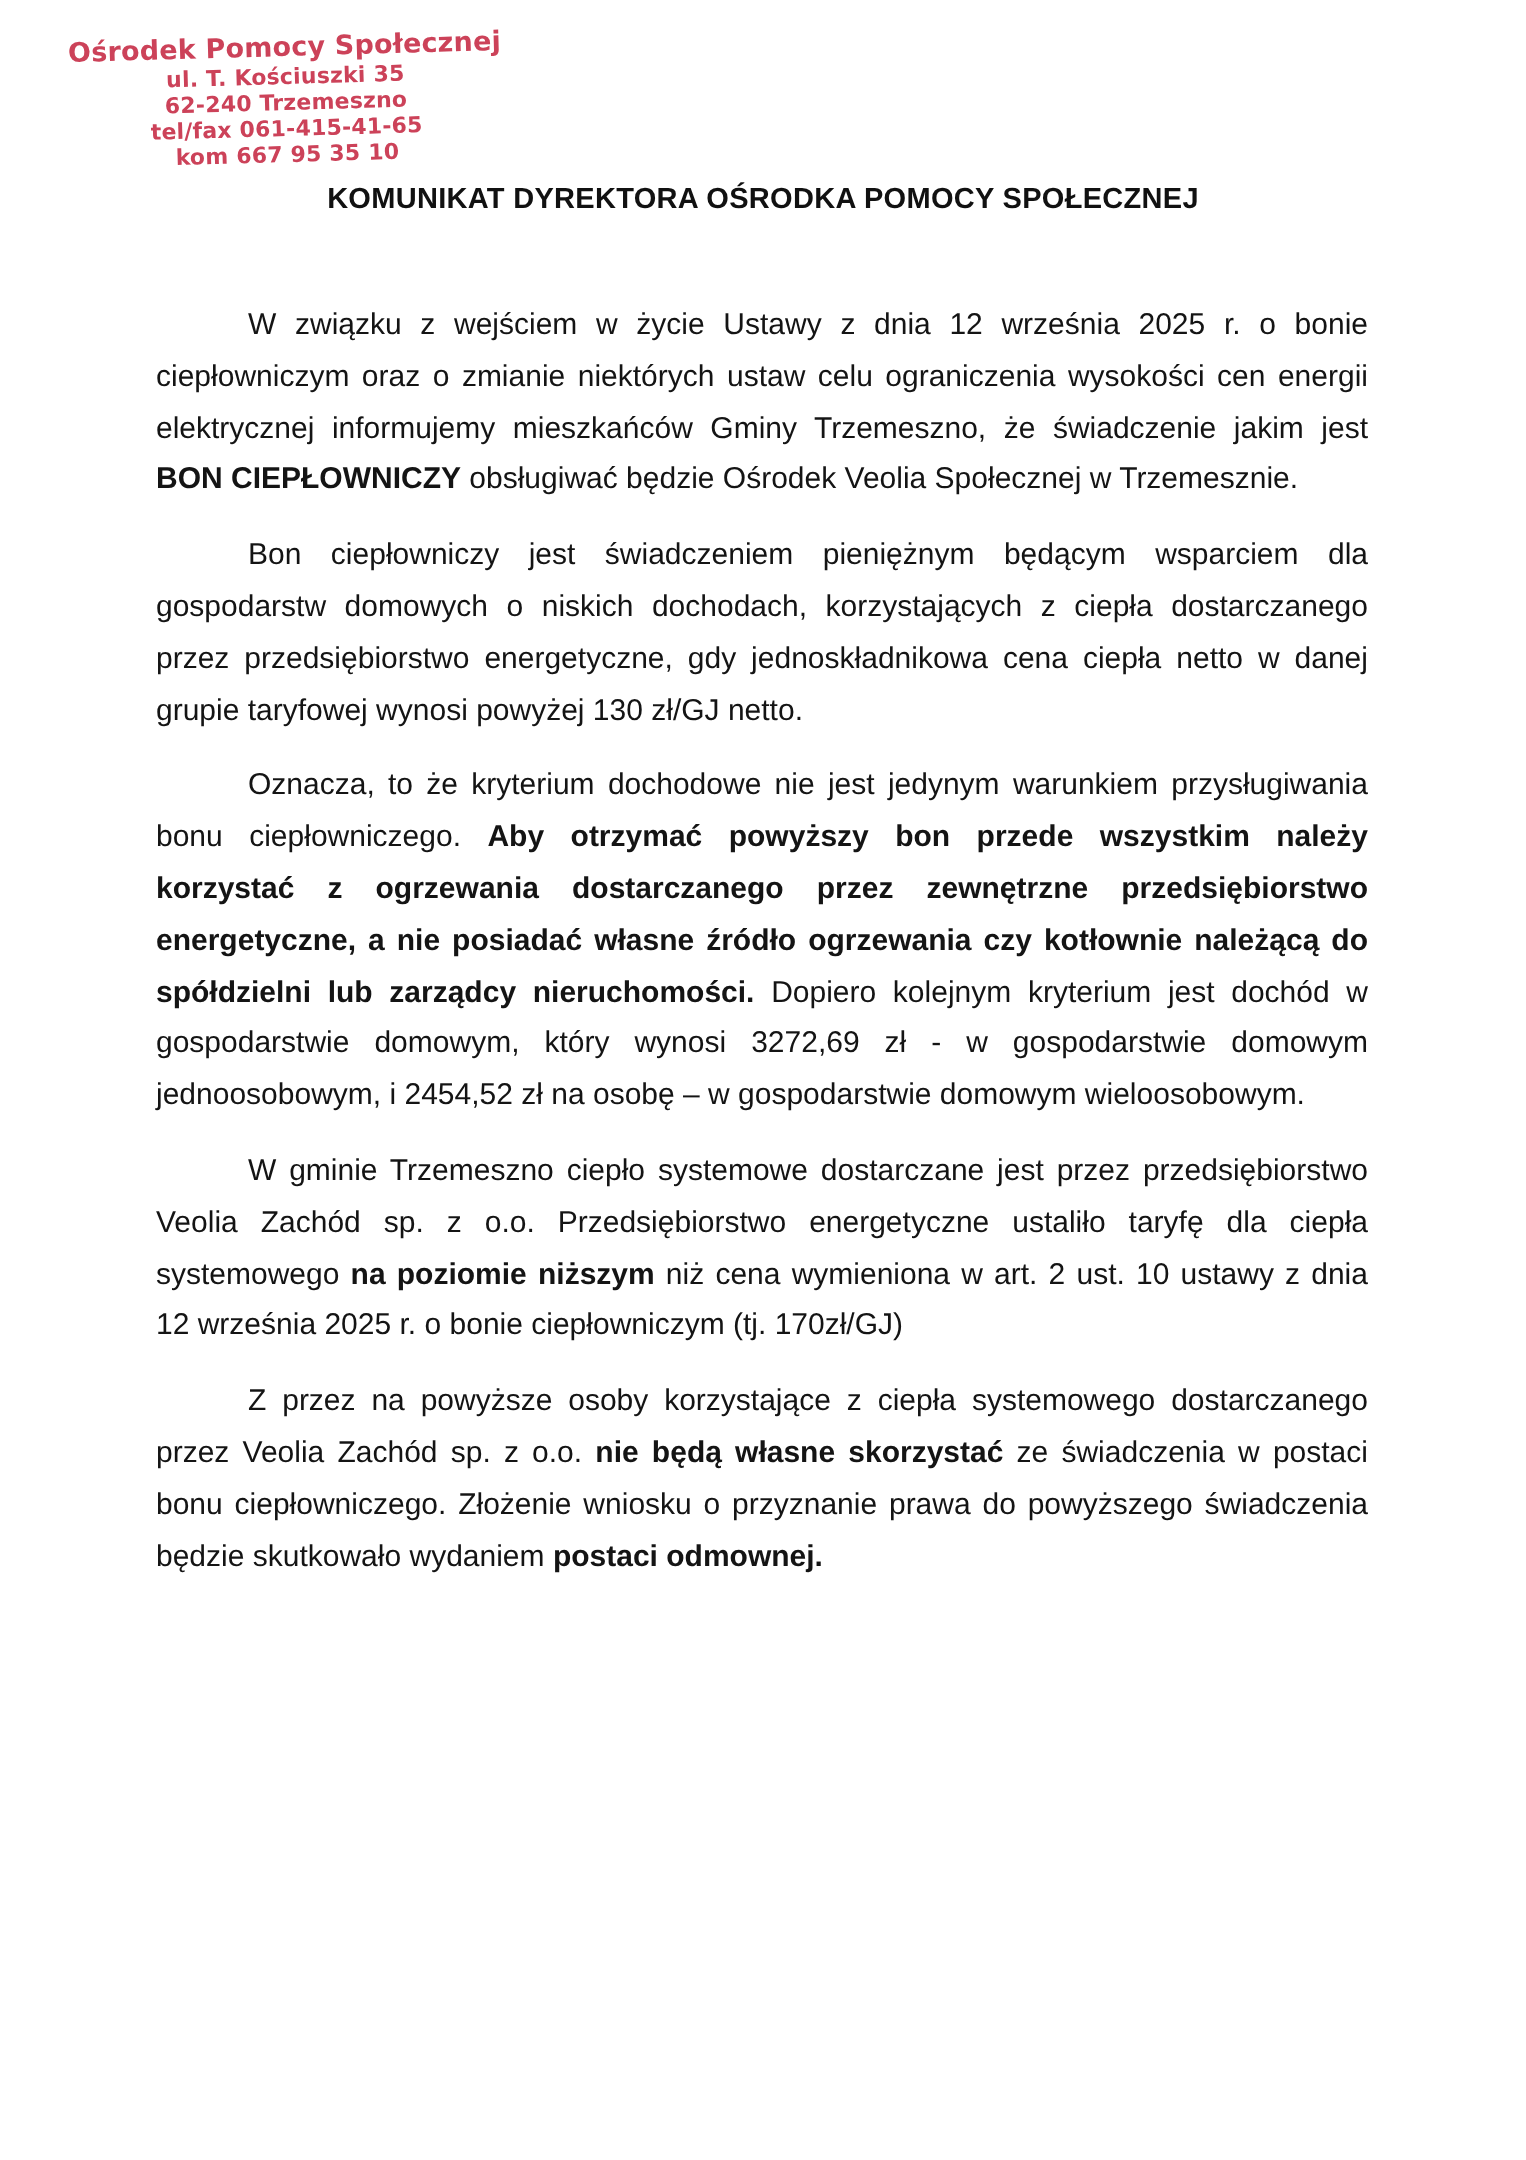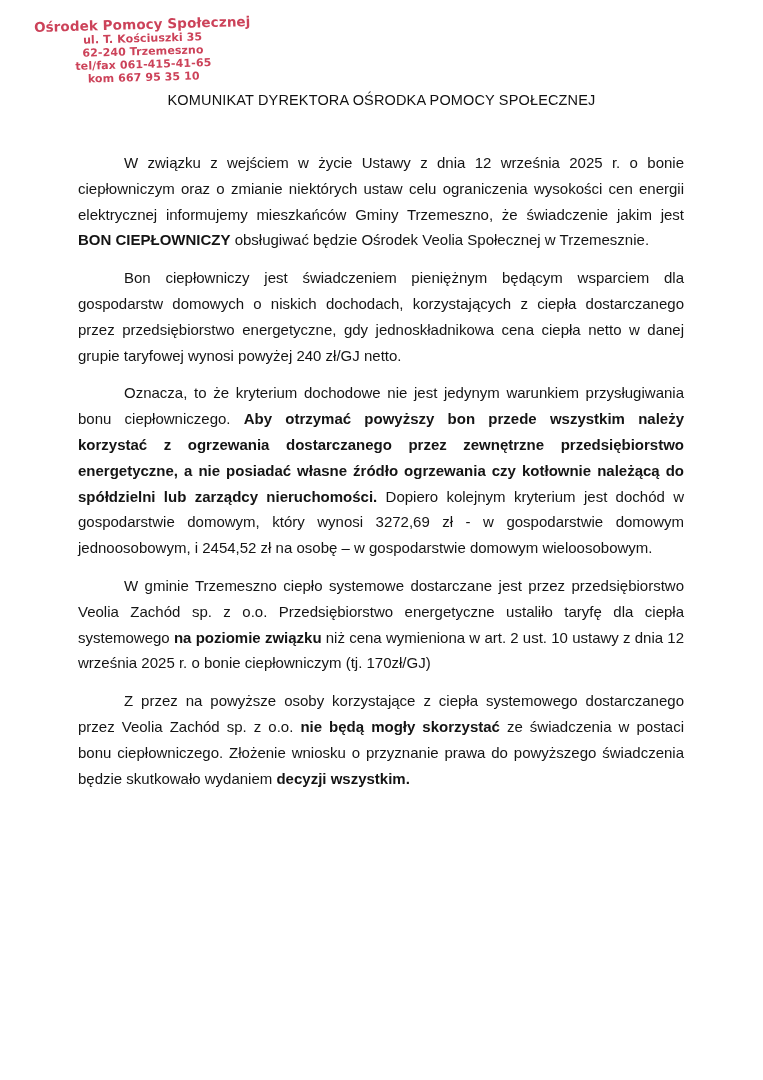--- a/index.html
+++ b/index.html
@@ -47,21 +47,21 @@
   }
 
   
   .doc-title {
     position: absolute;
     left: 0;
     right: 0;
     top: 92px;
     text-align: center;
     font-size: 14.5px;
-    font-weight: normal;
+    font-weight: bold;
     letter-spacing: 0.15px;
     color: #111111;
   }
 
   
   .body-area {
     position: absolute;
     left: 78px;
     top: 150px;
     width: 606px;
@@ -97,24 +97,24 @@
     <div class="stamp-line">ul. T. Kościuszki 35</div>
     <div class="stamp-line">62-240 Trzemeszno</div>
     <div class="stamp-line">tel/fax 061-415-41-65</div>
     <div class="stamp-line">kom  667 95 35 10</div>
   </div>
 
   <div class="doc-title">KOMUNIKAT DYREKTORA OŚRODKA POMOCY SPOŁECZNEJ</div>
 
   <div class="body-area">
     <p class="para"><span>W związku z wejściem w życie Ustawy z dnia 12 września 2025 r. o bonie ciepłowniczym oraz o zmianie niektórych ustaw celu ograniczenia wysokości cen energii elektrycznej informujemy mieszkańców Gminy Trzemeszno, że świadczenie jakim jest </span><b>BON CIEPŁOWNICZY</b><span> obsługiwać będzie Ośrodek Veolia Społecznej w Trzemesznie.</span></p>
-    <p class="para"><span>Bon ciepłowniczy jest świadczeniem pieniężnym będącym wsparciem dla gospodarstw domowych o niskich dochodach, korzystających z ciepła dostarczanego przez przedsiębiorstwo energetyczne, gdy jednoskładnikowa cena ciepła netto w danej grupie taryfowej wynosi powyżej 240 zł/GJ netto.</span></p>
+    <p class="para"><span>Bon ciepłowniczy jest świadczeniem pieniężnym będącym wsparciem dla gospodarstw domowych o niskich dochodach, korzystających z ciepła dostarczanego przez przedsiębiorstwo energetyczne, gdy jednoskładnikowa cena ciepła netto w danej grupie taryfowej wynosi powyżej 130 zł/GJ netto.</span></p>
     <p class="para"><span>Oznacza, to że kryterium dochodowe nie jest jedynym warunkiem przysługiwania bonu ciepłowniczego. </span><b>Aby otrzymać powyższy bon przede wszystkim należy korzystać z ogrzewania dostarczanego przez zewnętrzne przedsiębiorstwo energetyczne, a nie posiadać własne źródło ogrzewania czy kotłownie należącą do spółdzielni lub zarządcy nieruchomości.</b><span> Dopiero kolejnym kryterium jest dochód w gospodarstwie domowym, który wynosi 3272,69 zł - w gospodarstwie domowym jednoosobowym, i 2454,52 zł na osobę – w gospodarstwie domowym wieloosobowym.</span></p>
-    <p class="para"><span>W gminie Trzemeszno ciepło systemowe dostarczane jest przez przedsiębiorstwo Veolia Zachód sp. z o.o. Przedsiębiorstwo energetyczne ustaliło taryfę dla ciepła systemowego </span><b>na poziomie związku</b><span> niż cena wymieniona w art. 2 ust. 10 ustawy z dnia 12 września 2025 r. o bonie ciepłowniczym (tj. 170zł/GJ)</span></p>
-    <p class="para"><span>Z przez na powyższe osoby korzystające z ciepła systemowego dostarczanego przez Veolia Zachód sp. z o.o. </span><b>nie będą mogły skorzystać</b><span> ze świadczenia w postaci bonu ciepłowniczego. Złożenie wniosku o przyznanie prawa do powyższego świadczenia będzie skutkowało wydaniem </span><b>decyzji wszystkim.</b></p>
+    <p class="para"><span>W gminie Trzemeszno ciepło systemowe dostarczane jest przez przedsiębiorstwo Veolia Zachód sp. z o.o. Przedsiębiorstwo energetyczne ustaliło taryfę dla ciepła systemowego </span><b>na poziomie niższym</b><span> niż cena wymieniona w art. 2 ust. 10 ustawy z dnia 12 września 2025 r. o bonie ciepłowniczym (tj. 170zł/GJ)</span></p>
+    <p class="para"><span>Z przez na powyższe osoby korzystające z ciepła systemowego dostarczanego przez Veolia Zachód sp. z o.o. </span><b>nie będą własne skorzystać</b><span> ze świadczenia w postaci bonu ciepłowniczego. Złożenie wniosku o przyznanie prawa do powyższego świadczenia będzie skutkowało wydaniem </span><b>postaci odmownej.</b></p>
   </div>
 
   <div class="sig-zone">
 
     
 
     
 
     
 

